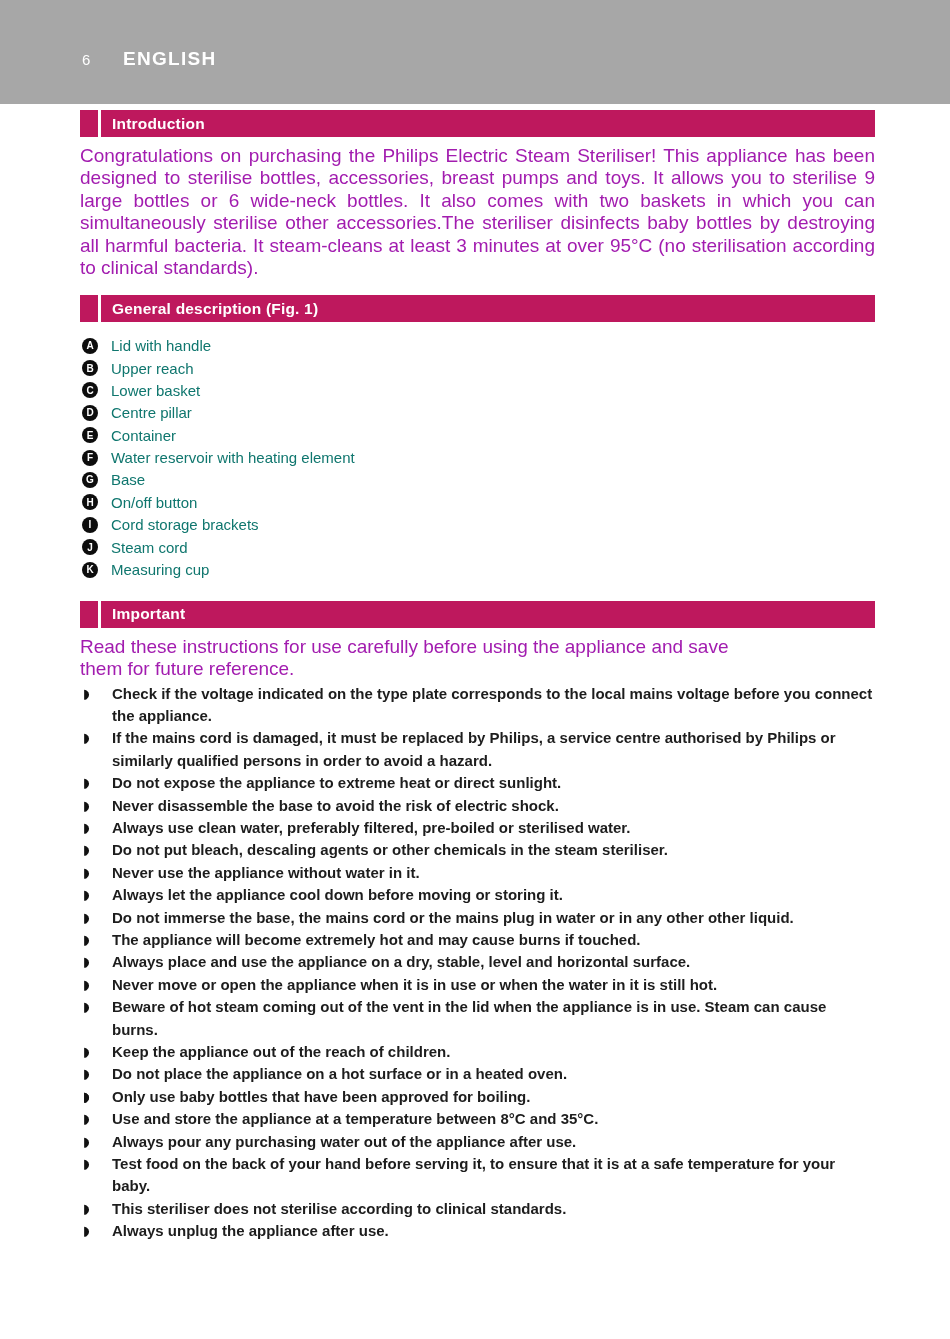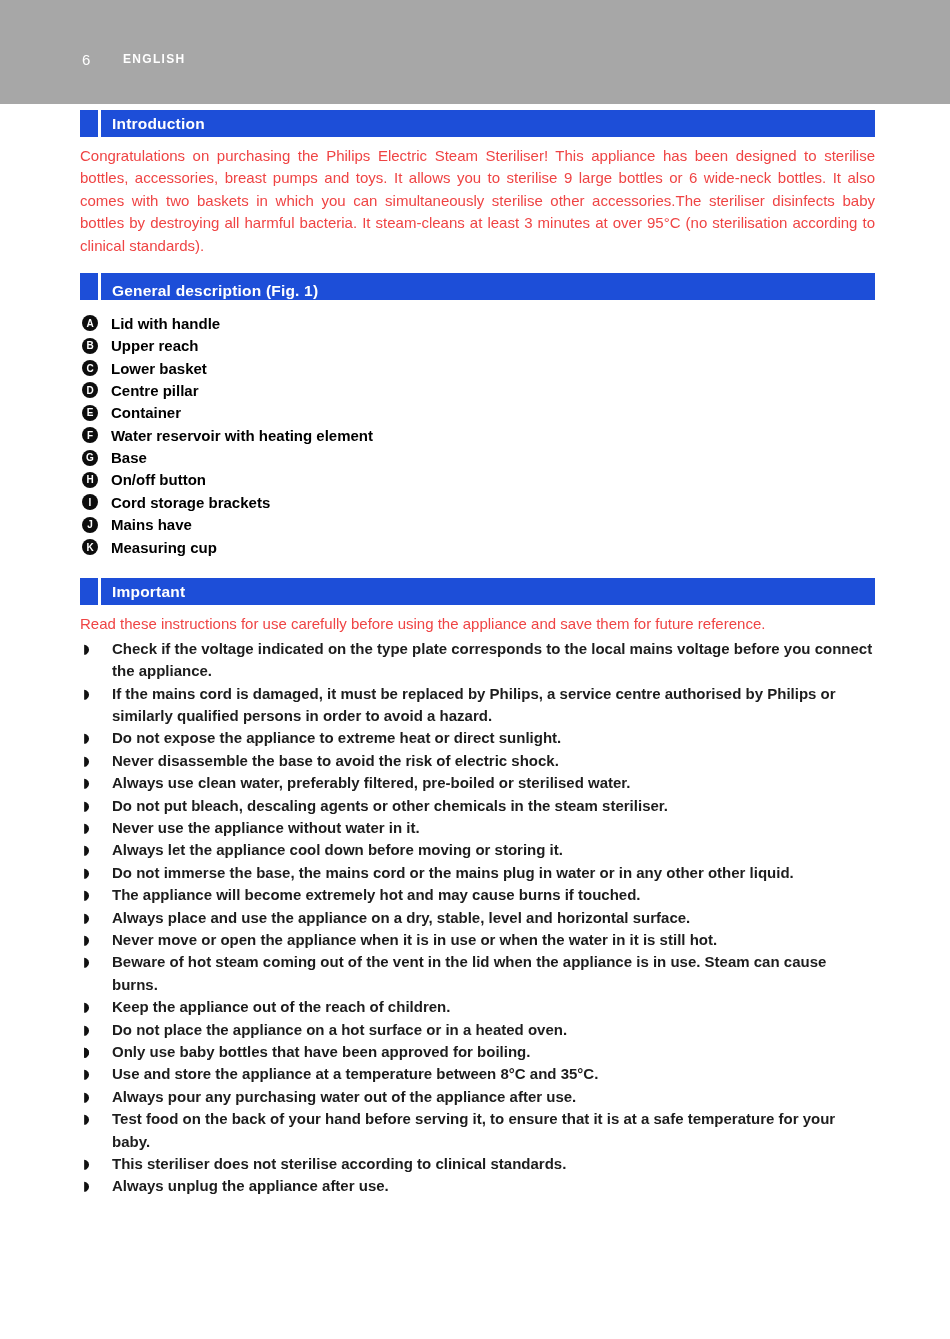--- a/index.html
+++ b/index.html
@@ -21,59 +21,59 @@
     padding: 14px 0 0 82px;
   }
   .page-num {
     color: #ffffff;
     font-size: 15px;
     width: 41px;
     flex: 0 0 41px;
   }
   .lang {
     color: #ffffff;
-    font-size: 12px;
+    font-size: 19px;
     font-weight: bold;
     letter-spacing: 1.3px;
   }
 
   .content { margin: 0 75px 0 80px; }
 
   
   .heading-bar {
     position: relative;
-    background: #1d4ed8;
+    background: #be185d;
     height: 27px;
     display: flex;
     align-items: center;
   }
   .heading-bar .notch {
     position: absolute;
     left: 18px;
     top: 0;
     width: 3px;
     height: 100%;
     background: #ffffff;
   }
   .heading-text {
     color: #ffffff;
     font-weight: bold;
     font-size: 15.5px;
     padding-left: 32px;
     letter-spacing: 0.2px;
   }
   .bar-intro { margin-top: 6px; }
-  .bar-general { margin-top: 16px; align-items: flex-end; }
+  .bar-general { margin-top: 16px; }
   .bar-important { margin-top: 20px; }
 
   
   .para {
-    font-size: 15px;
+    font-size: 19px;
     line-height: 22.4px;
-    color: #ef4444;
+    color: #a21caf;
   }
   .intro-para { margin-top: 8px; text-align: justify; }
   .important-intro { margin-top: 8px; max-width: 690px; }
 
   
   .parts-list { margin-top: 12px; }
   .part-row {
     display: flex;
     align-items: center;
     height: 22.4px;
@@ -88,22 +88,21 @@
     color: #ffffff;
     font-size: 10px;
     font-weight: bold;
     display: flex;
     align-items: center;
     justify-content: center;
   }
   .part-label {
     margin-left: 13px;
     font-size: 15px;
-    color: #000000;
-    font-weight: bold;
+    color: #0f766e;
   }
 
   
   .bullet-list { margin-top: 2px; }
   .bullet-item {
     position: relative;
     padding-left: 32px;
     font-size: 15px;
     line-height: 22.4px;
     font-weight: bold;
@@ -184,21 +183,21 @@
           <span class="part-label">On/off button</span>
         </div>
 
         <div class="part-row">
           <span class="part-badge">I</span>
           <span class="part-label">Cord storage brackets</span>
         </div>
 
         <div class="part-row">
           <span class="part-badge">J</span>
-          <span class="part-label">Mains have</span>
+          <span class="part-label">Steam cord</span>
         </div>
 
         <div class="part-row">
           <span class="part-badge">K</span>
           <span class="part-label">Measuring cup</span>
         </div>
       </div>
 
     <div class="heading-bar bar-important">
       <span class="notch"></span>

